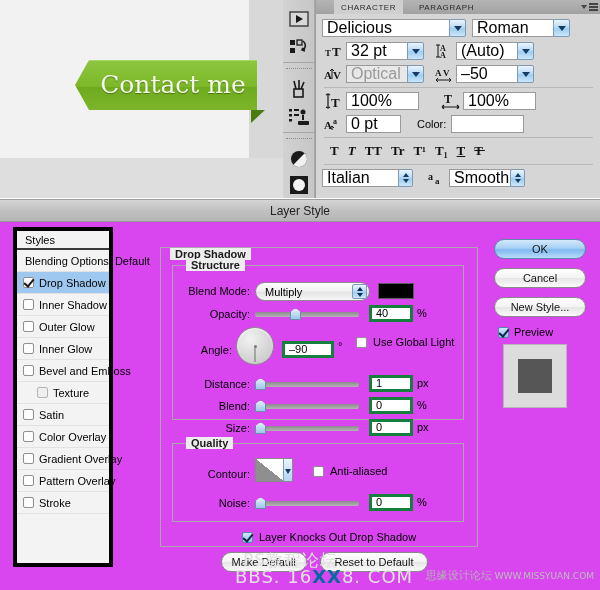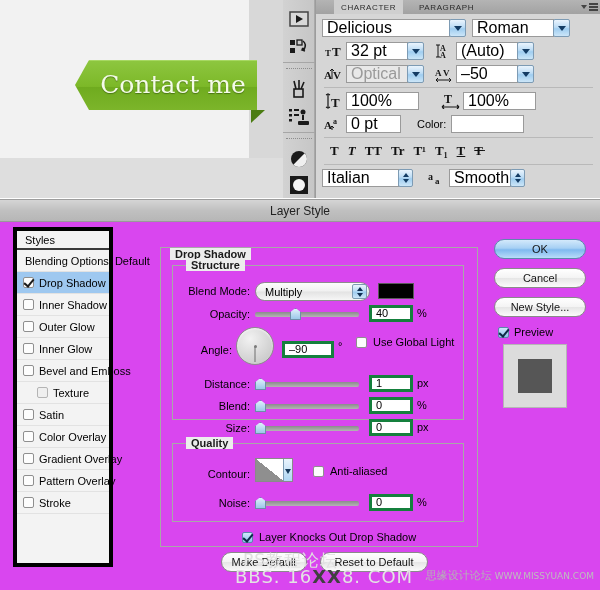--- a/index.html
+++ b/index.html
@@ -331,21 +331,21 @@
     font-family: "DejaVu Sans", sans-serif;
   }
   .wm-ps {
     left: 243px; top: 549px; font-size: 17px; color: #e0e0e0;
     letter-spacing: 1px;
   }
   .wm-bbs {
     left: 235px; top: 566px; font-size: 18px; color: #e3e3e3;
     letter-spacing: 1px;
   }
-  .wm-bbs .red { color: #404040; font-weight: bold; }
+  .wm-bbs .red { color: #0369a1; font-weight: bold; }
   .wm-right { right: 6px; top: 568px; font-size: 9px; color: #bdbdbd; }
   .wm-right .cn { font-size: 11px; color: #b4b4b4; }
 </style>
 </head>
 <body>
 
 <div id="root">
 
   <div class="canvas-area">
     <div class="canvas-white"></div>

